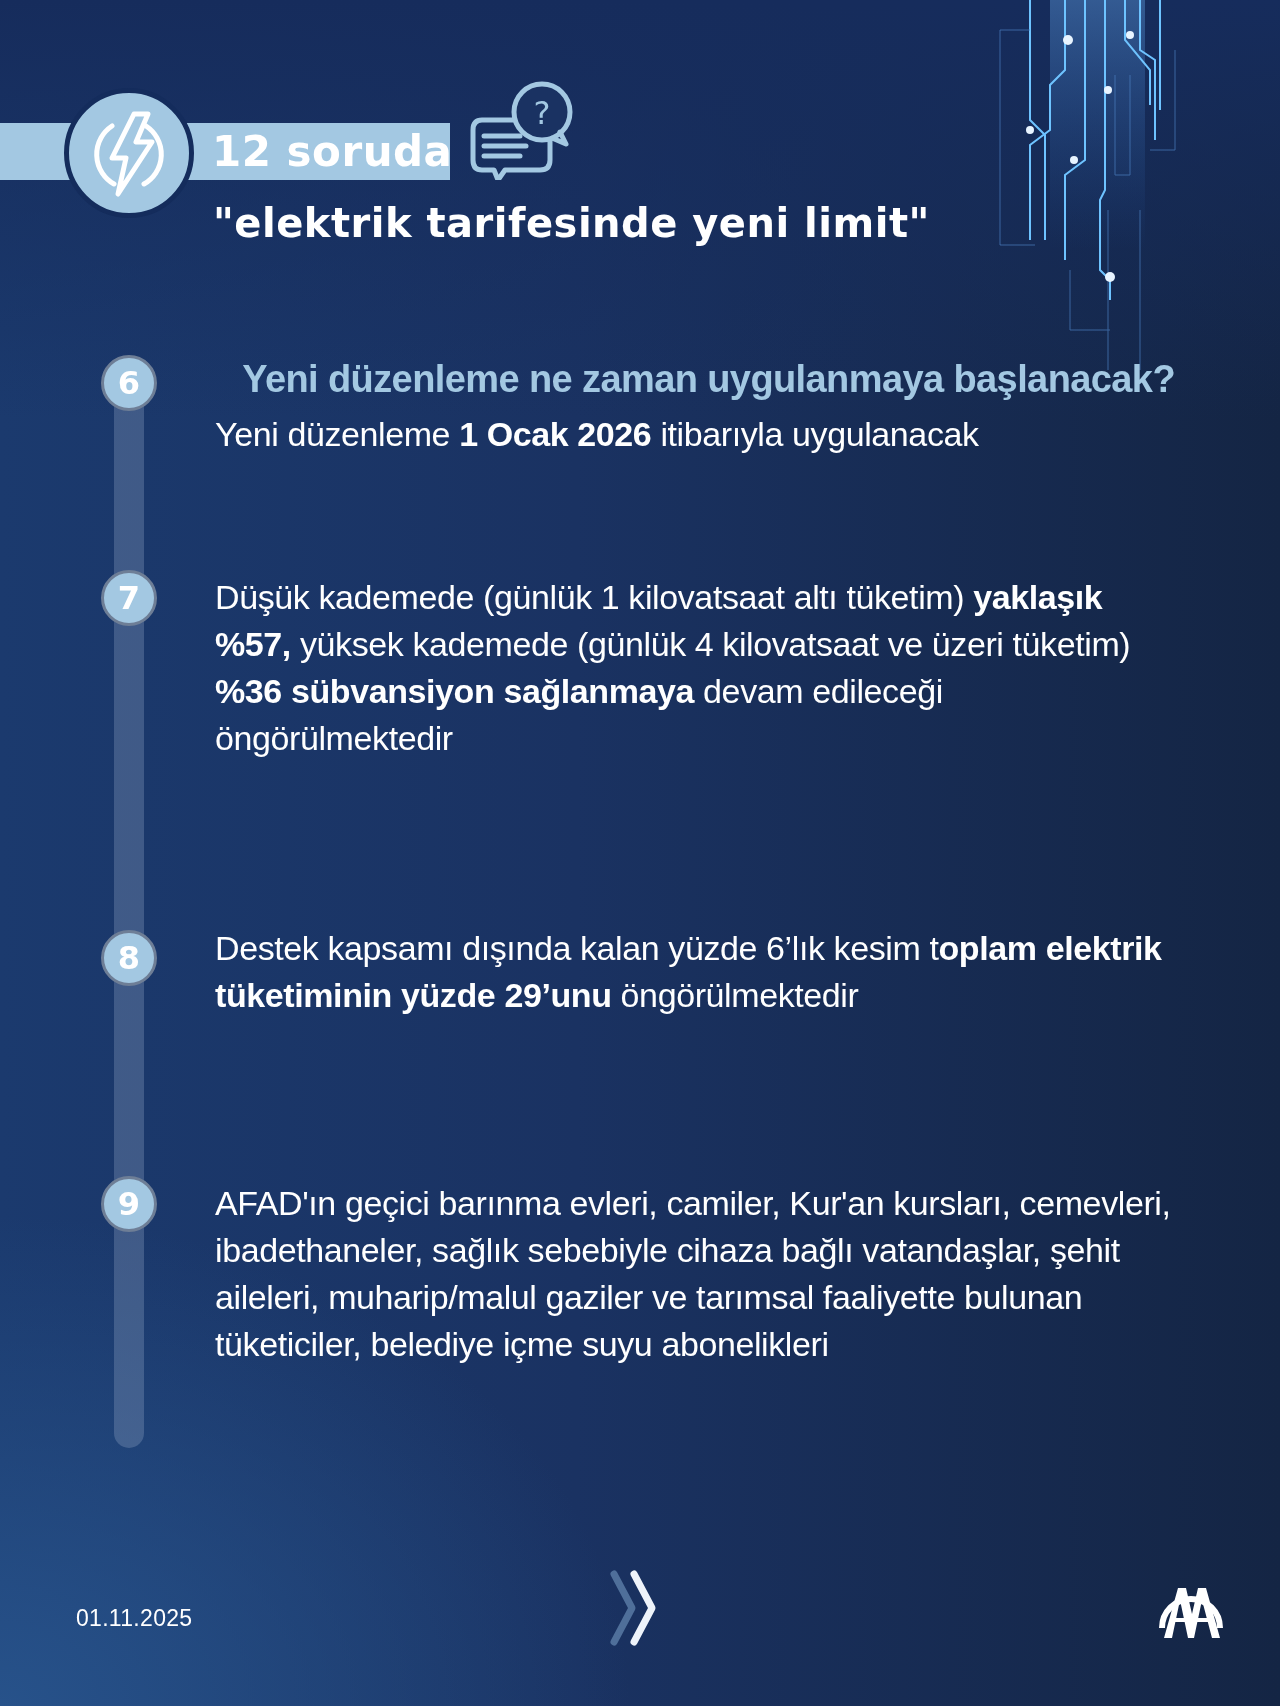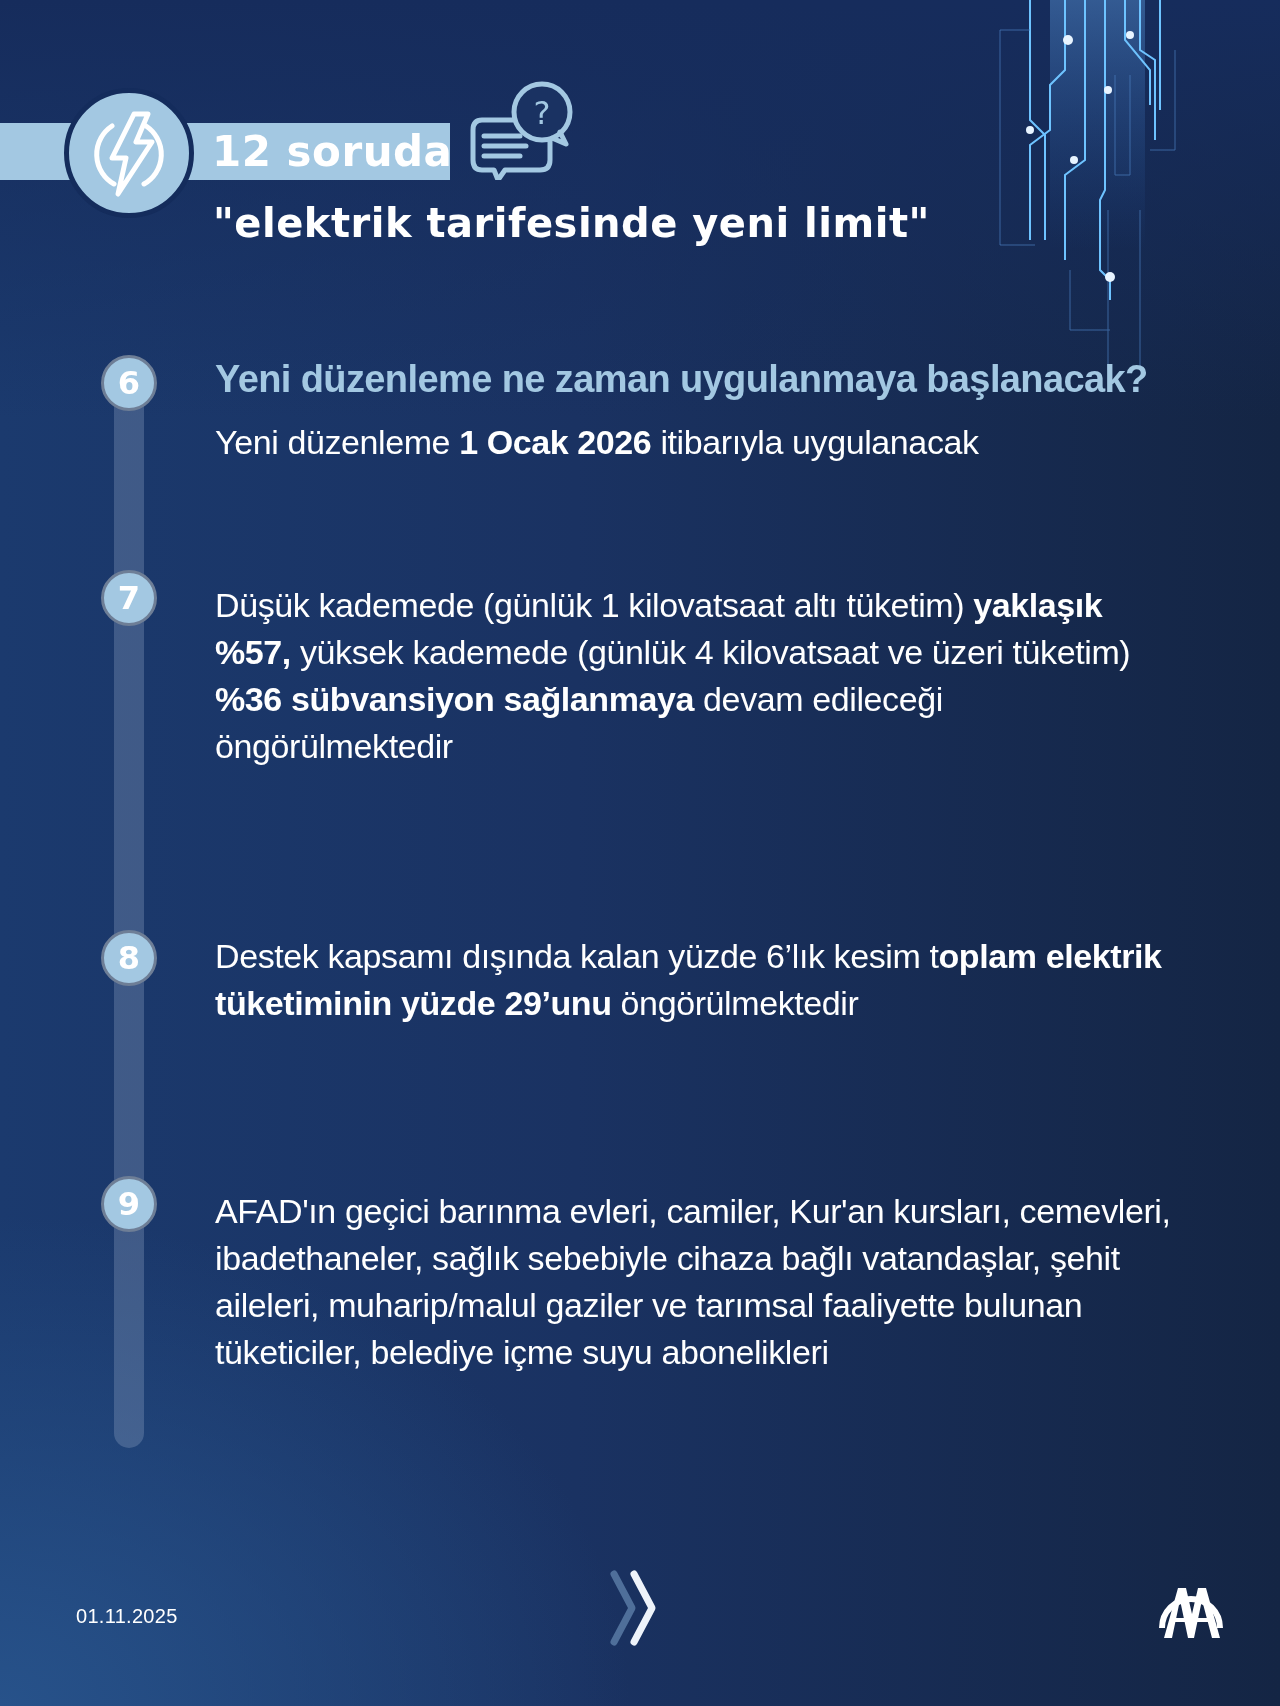--- a/index.html
+++ b/index.html
@@ -47,29 +47,30 @@
     position:absolute; left:101px; width:56px; height:56px; border-radius:50%;
     background:#a3c8e2; border:3px solid #6e7e96; box-sizing:border-box;
     display:flex; align-items:center; justify-content:center;
     font-size:32px; font-weight:bold; color:#fff;
     font-family:"DejaVu Sans", sans-serif;
   }
   .qa { position:absolute; left:215px; width:960px; }
   .q {
     font-size:38px; font-weight:bold; color:#a3c8e2; line-height:47px;
     letter-spacing:-0.6px;
+    text-align:right;
   }
   .a {
-    font-size:34px; color:#fff; line-height:47px; margin-top:16px;
+    font-size:34px; color:#fff; line-height:47px; margin-top:8px;
     letter-spacing:-0.4px;
   }
   .a b { font-weight:bold; }
   
   .date {
-    position:absolute; left:76px; top:1605px; font-size:20px; color:#fff;
+    position:absolute; left:76px; top:1605px; font-size:23px; color:#fff;
     letter-spacing:0.3px;
   }
   .next { position:absolute; left:608px; top:1568px; width:65px; height:80px; }
   .logo { position:absolute; left:1156px; top:1574px; width:70px; height:66px; }
 </style>
 </head>
 <body>
 
 <div class="topglow"></div>
 

